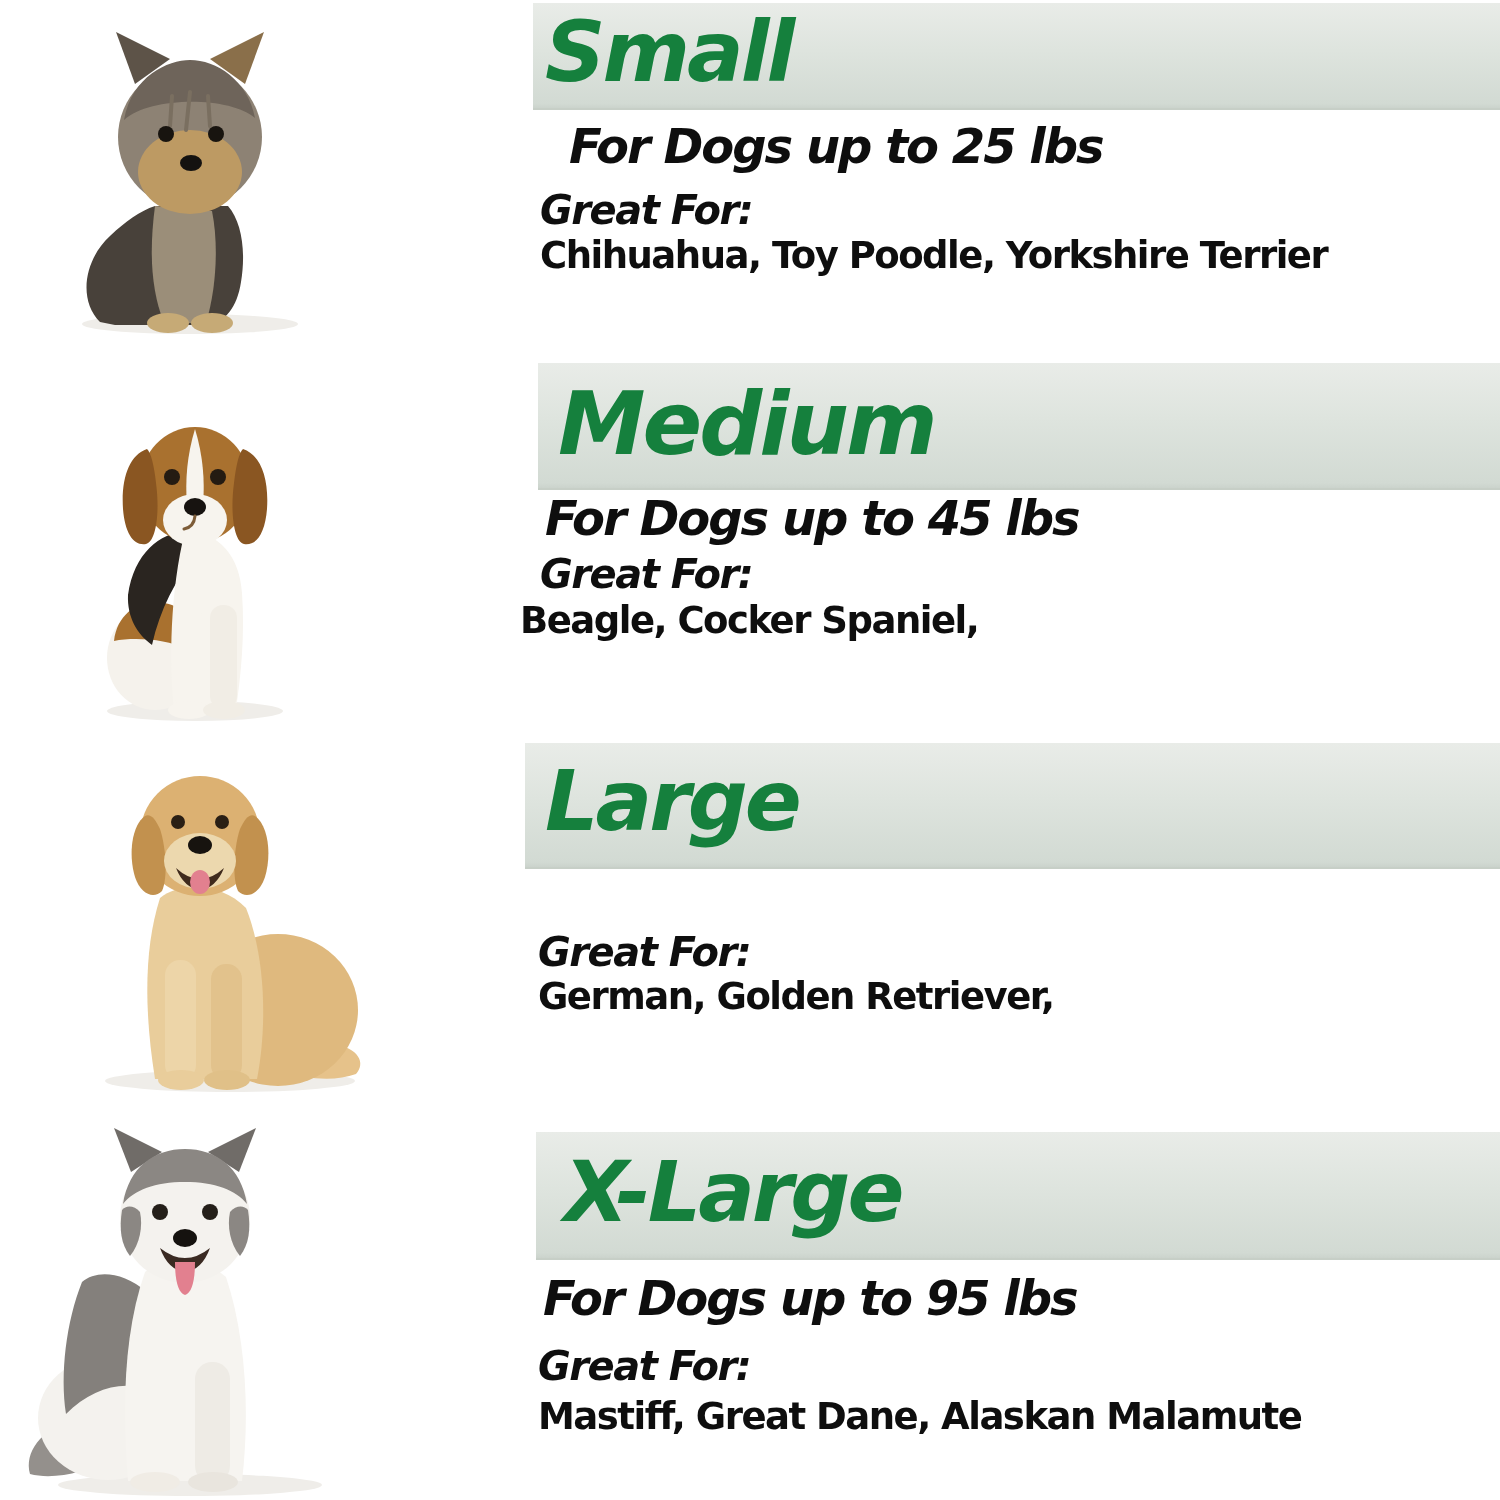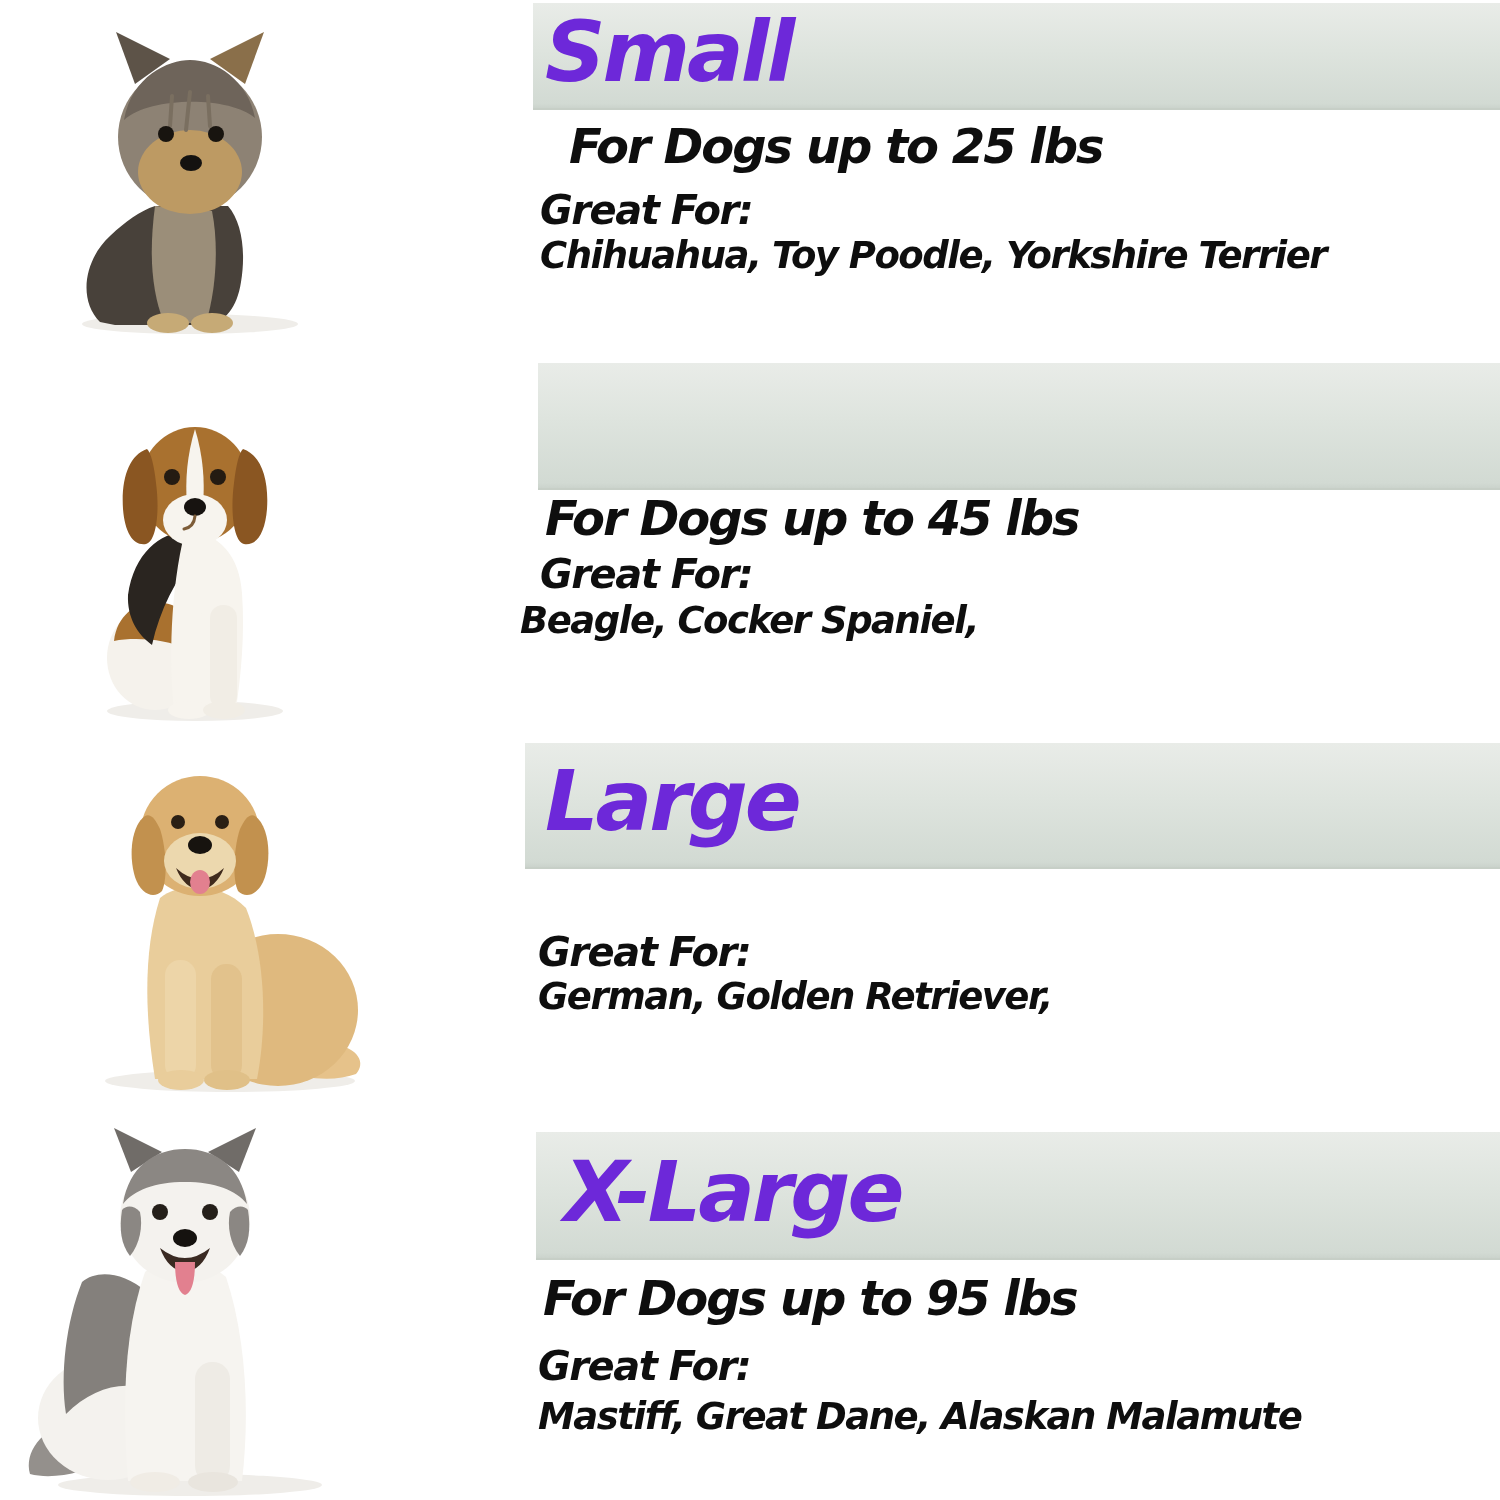--- a/index.html
+++ b/index.html
@@ -7,32 +7,32 @@
     position:relative;width:1500px;height:1500px;background:#ffffff;overflow:hidden;
     font-family:"DejaVu Sans", sans-serif;color:#0e0e0e;
   }
   .band{
     position:absolute;right:0;
     background:linear-gradient(180deg,#e9ece8 0%,#dee4de 45%,#d2dad3 96%,#cbd3cc 100%);
     border-bottom:2px solid #c7cfc7;
   }
   .size-title{
     position:absolute;font-style:italic;font-weight:bold;font-size:84px;line-height:1.05;
-    letter-spacing:-3px;color:#6d28d9;white-space:nowrap;
+    letter-spacing:-3px;color:#15803d;white-space:nowrap;
   }
   .weight-line{
     position:absolute;font-style:italic;font-weight:bold;font-size:48px;line-height:1.1;
     letter-spacing:-2px;white-space:nowrap;
   }
   .great-label{
     position:absolute;font-style:italic;font-weight:bold;font-size:40px;line-height:1.1;
     letter-spacing:-1.5px;white-space:nowrap;text-align:center;
   }
   .breed-lines{
-    position:absolute;font-style:italic;font-weight:bold;font-size:37px;line-height:50px;
+    position:absolute;font-weight:bold;font-size:37px;line-height:50px;
     letter-spacing:-1.5px;white-space:nowrap;
   }
   figure.dogfig{position:absolute;margin:0;padding:0;}
   figure.dogfig svg{display:block;width:100%;height:100%;}
 </style>
 </head>
 <body>
 
 <div class="canvas">
 
@@ -57,20 +57,21 @@
       <path d="M84,98 C92,54 128,38 150,38 C176,38 208,58 215,96 C190,74 110,74 84,98 Z" fill="#6e645a"></path>
       <ellipse cx="150" cy="150" rx="52" ry="42" fill="#bd9a63"></ellipse>
       <path d="M150,70 L146,108 M132,74 L130,104 M168,74 L170,104" stroke="#7a6f60" stroke-width="4" fill="none" stroke-linecap="round"></path>
       <circle cx="126" cy="112" r="8" fill="#18140f"></circle>
       <circle cx="176" cy="112" r="8" fill="#18140f"></circle>
       <ellipse cx="151" cy="141" rx="11" ry="8" fill="#141210"></ellipse>
     </svg>
   </figure>
 
   <div class="band" style="left:538px;top:363px;height:125px;"></div>
+  <div class="size-title" style="left:558px;top:378px;font-size:88px;">Medium</div>
   <div class="weight-line" style="left:545px;top:492px;">For Dogs up to 45 lbs</div>
   <div class="great-label" style="left:540px;top:552px;">Great For:</div>
   <div class="breed-lines" style="left:520px;top:596px;">
     <div>Beagle, Cocker Spaniel,</div>
   </div>
 
   <figure class="dogfig" style="left:90px;top:393px;width:210px;height:330px;">
     <svg viewBox="0 0 210 330">
       <ellipse cx="105" cy="318" rx="88" ry="10" fill="#efede9"></ellipse>
       <ellipse cx="65" cy="265" rx="48" ry="52" fill="#f5f2ec"></ellipse>

